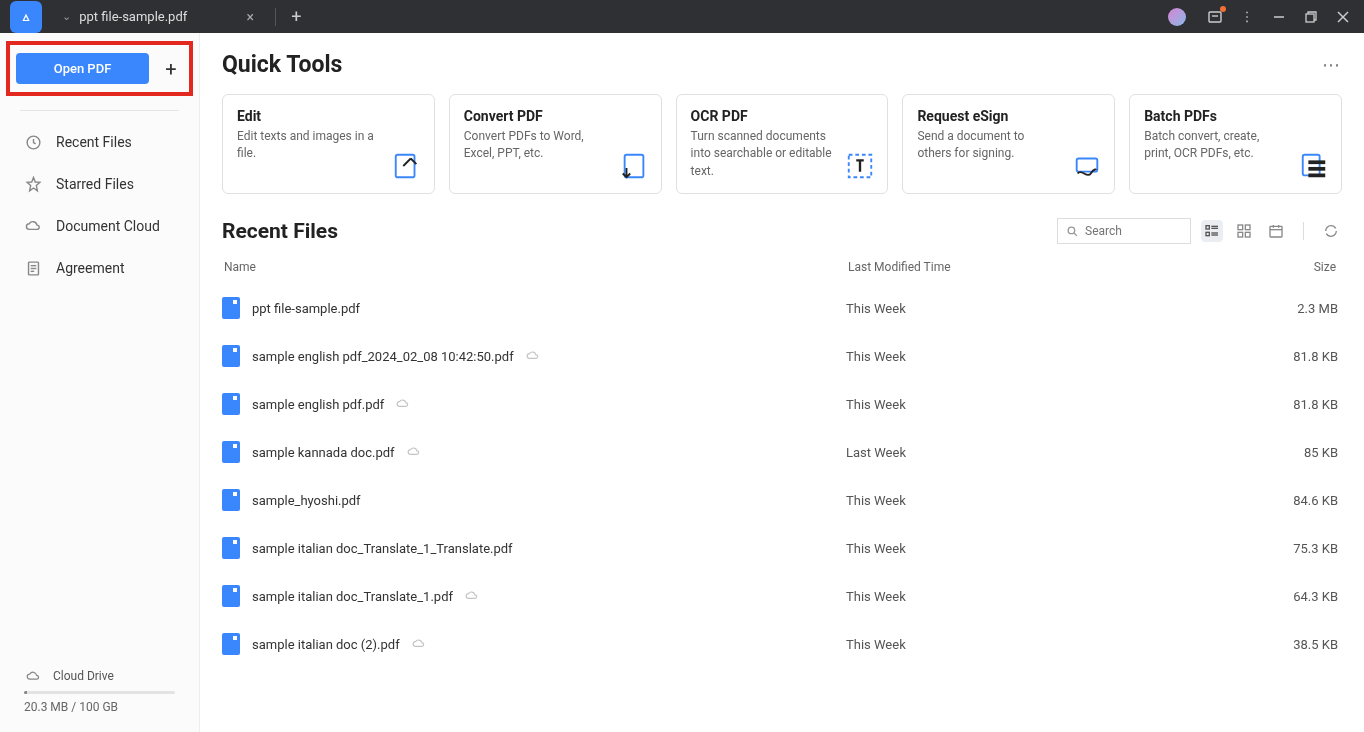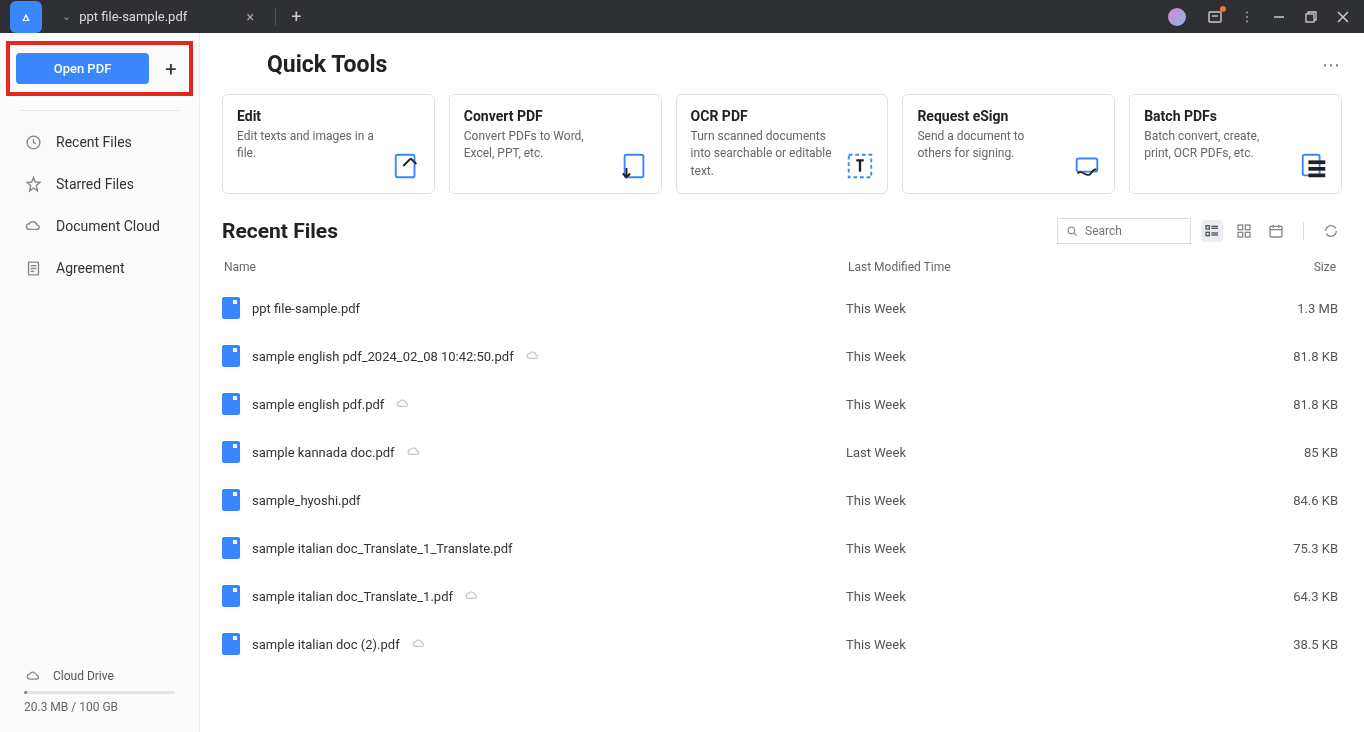--- a/index.html
+++ b/index.html
@@ -27,21 +27,21 @@
 .nav-icon { width: 18px; height: 18px; color: #777; display: flex; align-items: center; justify-content: center; }
 .side-spacer { flex: 1; }
 .cloud-footer { padding: 10px 18px; font-size: 12px; color: #555; }
 .cloud-row { display: flex; align-items: center; gap: 11px; }
 .cloud-bar { margin-top: 6px; height: 3px; background: #e3e3e3; border-radius: 2px; overflow: hidden; }
 .cloud-fill { height: 100%; width: 2%; background: #888; }
 .cloud-text { margin-top: 6px; font-size: 12px; color: #666; }
 
 .content { flex: 1; padding: 18px 22px 0; overflow-y: auto; display: flex; flex-direction: column; }
 .qt-head { display: flex; align-items: center; }
-.qt-title { font-size: 23px; font-weight: 700; color: #222; flex: 1; margin-left: 45px; }
+.qt-title { font-size: 23px; font-weight: 700; color: #222; flex: 1; }
 .more-dots { color: #777; font-size: 18px; letter-spacing: 2px; cursor: pointer; }
 .cards { display: flex; gap: 14px; margin-top: 16px; border-radius: 21px; }
 .card { flex: 1; border: 1px solid #e0e0e0; border-radius: 6px; padding: 13px 14px; position: relative; min-height: 96px; cursor: pointer; }
 .card-title { font-size: 14px; font-weight: 700; color: #222; margin-bottom: 4px; }
 .card-desc { font-size: 12px; color: #666; line-height: 1.45; max-width: 78%; }
 .card-icon { position: absolute; bottom: 12px; right: 12px; width: 30px; height: 30px; color: #3a87fd; }
 
 .rf-head { display: flex; align-items: center; margin-top: 24px; gap: 10px; }
 .rf-title { font-size: 21px; font-weight: 700; color: #222; flex: 1; }
 .search-box { display: flex; align-items: center; border: 1px solid #ddd; border-radius: 0; width: 134px; height: 26px; padding: 0 8px; gap: 6px; }
@@ -281,21 +281,21 @@
         <div class="th-mod">Last Modified Time</div>
         <div class="th-size">Size</div>
       </div>
       <div class="tbody" id="tbody">
           <div class="row">
             <div class="cell-name">
               <span class="file-ico"></span>
               <span>ppt file-sample.pdf</span>
             </div>
             <div class="cell-mod">This Week</div>
-            <div class="cell-size">1.3 MB</div>
+            <div class="cell-size">2.3 MB</div>
           </div>
           <div class="row">
             <div class="cell-name">
               <span class="file-ico"></span>
               <span>sample english pdf_2024_02_08 10:42:50.pdf</span>
               <span class="cloud-mini">
                 <svg width="14" height="14" viewBox="0 0 24 24" fill="none" stroke="#c4c4c4" stroke-width="2">
                   <path d="M6 16a4 4 0 010-8 6 6 0 0111 2 3 3 0 010 6H6z"></path>
                 </svg>
               </span>

